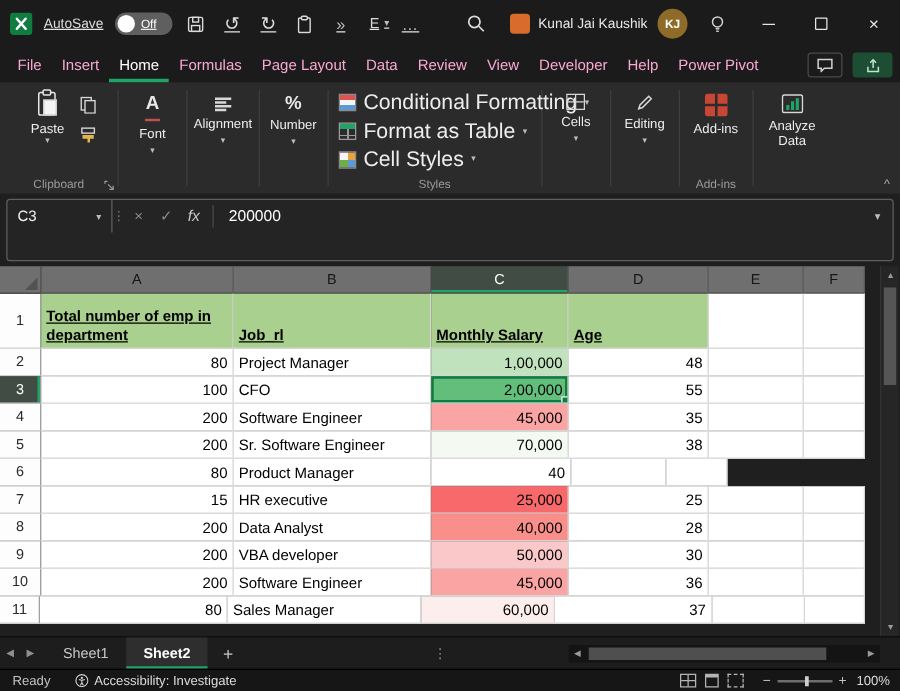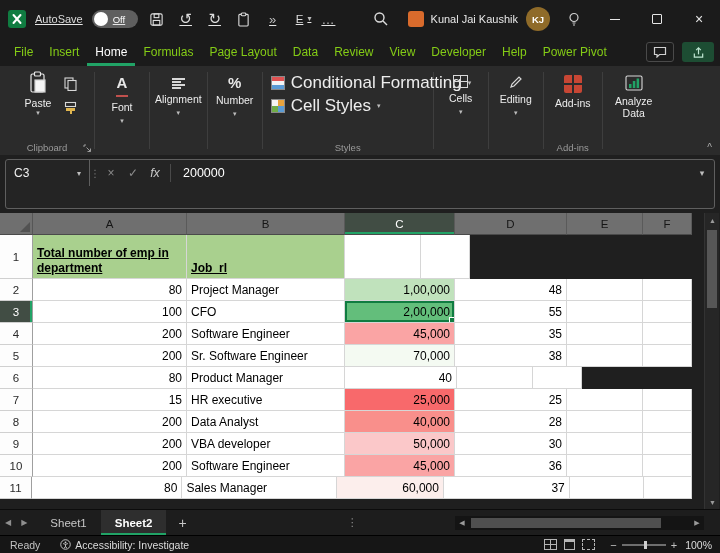--- a/index.html
+++ b/index.html
@@ -26,21 +26,21 @@
   .user-name { font-size:11px; color:#e8e8e8; margin-right:8px; white-space:nowrap; }
   .avatar { width:24px; height:24px; border-radius:50%; background:#8f6b29; color:#fff; font-size:9.5px; font-weight:bold; display:flex; align-items:center; justify-content:center; margin-right:12px; }
   .bulb-btn { width:24px; height:24px; display:flex; align-items:center; justify-content:center; margin-right:8px; }
   .win-btn { width:42px; height:38px; display:flex; align-items:center; justify-content:center; color:#e6e6e6; font-size:14px; }
   .min-glyph { display:block; width:10px; height:1px; background:#e6e6e6; }
   .max-glyph { display:block; width:10px; height:10px; border:1px solid #e6e6e6; border-radius:1px; }
 
   
   .menubar { position:absolute; top:38px; left:0; width:720px; height:28px; background:#1b1b1b; display:flex; align-items:stretch; }
   .menu-items { display:flex; align-items:stretch; margin-left:6px; }
-  .menu-item { display:flex; align-items:center; padding:0 8px; font-size:12px; color:#84cc16; cursor:pointer; }
+  .menu-item { display:flex; align-items:center; padding:0 8px; font-size:12px; color:#f9a8d4; cursor:pointer; }
   .menu-item.active { color:#ffffff; box-shadow:inset 0 -3px 0 #21A366; }
   .menu-right { position:absolute; right:6px; top:4px; display:flex; gap:8px; }
   .comments-btn { width:28px; height:20px; display:flex; align-items:center; justify-content:center; border-radius:3px; border:1px solid #4a4a4a; }
   .share-btn { width:32px; height:20px; display:flex; align-items:center; justify-content:center; border-radius:3px; background:#1d4d33; }
 
   
   .ribbon { position:absolute; top:66px; left:0; width:720px; height:89px; background:#2b2b2b; display:flex; }
   .rdivider { width:1px; background:#3e3e3e; margin:6px 0; }
   .rgroup { position:relative; display:flex; flex-direction:column; align-items:center; padding:5px 5px 16px; }
   .grp-label { position:absolute; bottom:2px; left:0; right:0; text-align:center; font-size:9.5px; color:#9b9b9b; }
@@ -309,20 +309,25 @@
 
     <div class="rdivider"></div>
 
     <div class="rgroup styles-group" style="width:170px;">
       <div class="srow">
         <span class="cf-icon"></span>
         <span class="lbl">Conditional Formatting</span>
         <span class="chev">▾</span>
       </div>
       <div class="srow">
+        <span class="fat-icon"></span>
+        <span class="lbl">Format as Table</span>
+        <span class="chev">▾</span>
+      </div>
+      <div class="srow">
         <span class="cs-icon"></span>
         <span class="lbl">Cell Styles</span>
         <span class="chev">▾</span>
       </div>
       <span class="grp-label">Styles</span>
     </div>
 
     <div class="rdivider"></div>
 
     <div class="rgroup">
@@ -400,20 +405,22 @@
           <div class="col-head" style="width: 158px;">B</div>
           <div class="col-head sel" style="width: 110px;">C</div>
           <div class="col-head" style="width: 112px;">D</div>
           <div class="col-head" style="width: 76px;">E</div>
           <div class="col-head" style="width: 49px;">F</div>
         </div>
         <div class="ws-row tall">
           <div class="row-head">1</div>
           <div class="cell wrap" style="width: 154px; background: rgb(169, 208, 142); font-weight: bold;">Total number of emp in department</div>
           <div class="cell wrap" style="width: 158px; background: rgb(169, 208, 142); font-weight: bold;">Job_rl</div>
+          <div class="cell wrap" style="width: 110px; background: rgb(169, 208, 142); font-weight: bold;">Monthly Salary</div>
+          <div class="cell wrap" style="width: 112px; background: rgb(169, 208, 142); font-weight: bold;">Age</div>
           <div class="cell wrap" style="width: 76px;"></div>
           <div class="cell wrap" style="width: 49px;"></div>
         </div>
         <div class="ws-row">
           <div class="row-head">2</div>
           <div class="cell" style="width: 154px; justify-content: flex-end;">80</div>
           <div class="cell" style="width: 158px;">Project Manager</div>
           <div class="cell" style="width: 110px; background: rgb(192, 226, 188); justify-content: flex-end;">1,00,000</div>
           <div class="cell" style="width: 112px; justify-content: flex-end;">48</div>
           <div class="cell" style="width: 76px;"></div>

